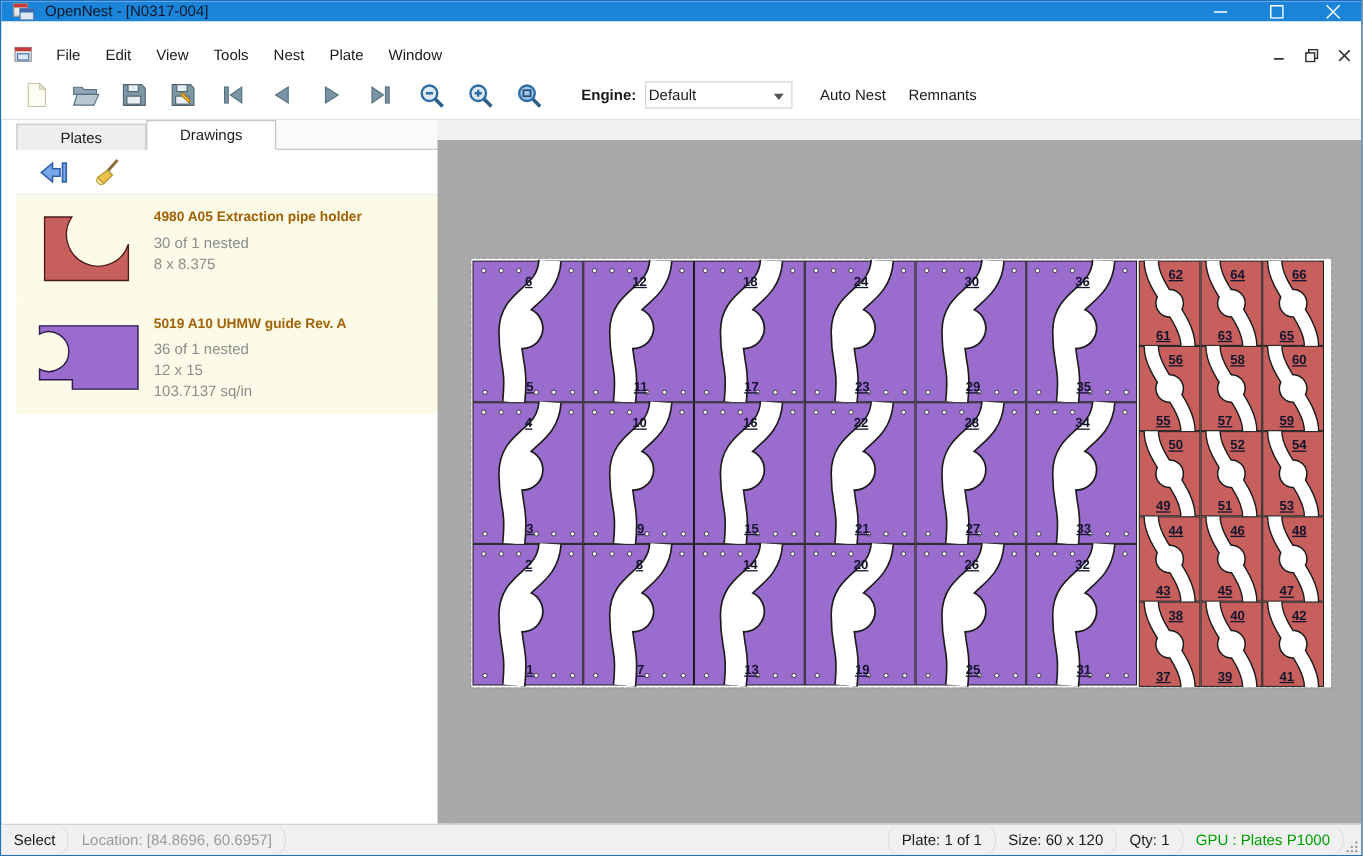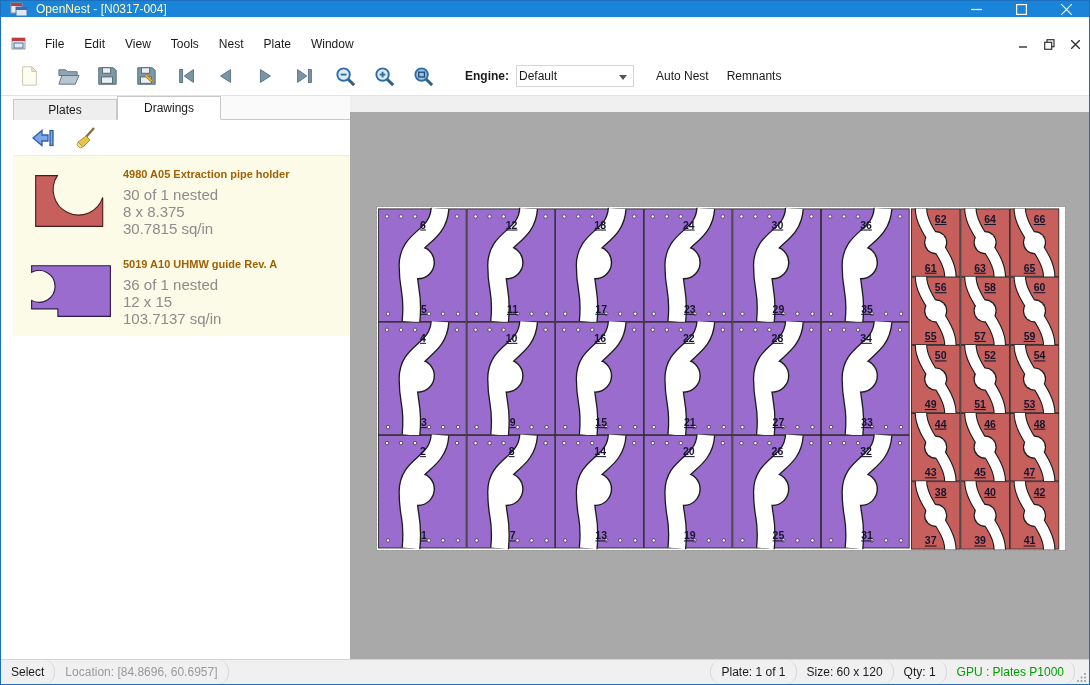--- a/index.html
+++ b/index.html
@@ -2,21 +2,21 @@
 <html><head>
 <meta charset="utf-8">
 <style>
   * { margin:0; padding:0; box-sizing:border-box; }
   html,body { width:1090px; height:685px; }
   body { font-family:"Liberation Sans", sans-serif; font-size:12px; color:#1a1a1a; background:#777; }
 
   .window { position:relative; width:1090px; height:685px; background:#fff; border:1px solid #1b6fbd; overflow:hidden; }
 
   
-  .titlebar { position:absolute; top:0; left:0; right:0; height:16px; background:#1984d8; display:flex; align-items:center; color:#fef9c3; }
+  .titlebar { position:absolute; top:0; left:0; right:0; height:16px; background:#1984d8; display:flex; align-items:center; color:#0f172a; }
   .titlebar .app-icon { margin:0 8px 0 9px; width:18px; height:18px; }
   .titlebar .title { font-size:12px; }
   .titlebar .spacer { flex:1; }
   .cap-btn { width:45px; height:30px; display:flex; align-items:center; justify-content:center; }
   .cap-btn svg { display:block; }
 
   
   .menubar { position:absolute; top:30px; left:0; right:0; height:26px; background:#fff; display:flex; align-items:center; }
   .menubar .mdi-icon { width:16px; height:16px; margin:0 8px 0 10px; }
   .menu-item { padding:6px 10px; cursor:default; }
@@ -38,21 +38,21 @@
   .sidepanel { position:absolute; top:95px; left:12px; width:349px; bottom:25px; background:#fff; border-right:1px solid #c3c3c3; }
   .tabs { display:flex; height:24px; border-bottom:1px solid #c8c8c8; background:#fafafa; }
   .tab { width:104px; display:flex; align-items:center; justify-content:center; background:#eeeeee; border:1px solid #c8c8c8; border-bottom:none; height:21px; margin-top:3px; cursor:default; }
   .tab.active { background:#fff; height:24px; margin-top:0; position:relative; z-index:2; border-bottom:1px solid #fff; }
   .panel-toolbar { height:36px; display:flex; align-items:center; gap:17px; padding-left:17px; border-bottom:1px solid #ededed; }
   .panel-toolbar .tb-btn { width:26px; height:26px; }
   .drawing-item { display:flex; background:#fbfbe7; padding:9px 6px 9px 6px; min-height:85px; cursor:default; }
   .drawing-item .thumb { width:104px; display:flex; align-items:center; justify-content:center; }
   .drawing-item .info { flex:1; padding-top:3px; }
   .drawing-item .title { font-weight:bold; font-size:11px; color:#a16207; margin-bottom:6px; }
-  .drawing-item .meta { color:#8c8c8c; font-size:15px; line-height:17px; }
+  .drawing-item .meta { color:#8c8c8c; font-size:12px; line-height:17px; }
 
   
   .canvas { position:absolute; top:95px; left:349px; right:0; bottom:25px; display:flex; flex-direction:column; }
   .canvas-top { height:16px; background:#f0f0f0; }
   .canvas-main { flex:1; background:#a9a9a9; position:relative; }
   .plate { position:absolute; left:27px; top:95px; width:688px; height:343px; background:#fff; outline:1px dashed #9b9b9b; }
   .plate svg { display:block; }
   .pn { font-family:"Liberation Sans", sans-serif; font-weight:bold; font-size:10.5px; fill:#15152e; text-decoration:underline; }
 
   
@@ -243,21 +243,20 @@
         <div class="drawing-item">
           <div class="thumb">
             <svg width="82" height="58" viewBox="0 0 90 64">
               <path d="M6,4 L30,4 A28,28 0 1 0 80,28 L80,60 L6,60 Z" fill="#c7605d" stroke="#4a1d1d" stroke-width="1.2"></path>
             </svg>
           </div>
           <div class="info">
             <div class="title">4980 A05 Extraction pipe holder</div>
             <div class="meta">30 of 1 nested</div>
             <div class="meta">8 x 8.375</div>
-            <div class="meta">30.7815 sq/in</div>
           </div>
         </div>
         <div class="drawing-item">
           <div class="thumb">
             <svg width="92" height="60" viewBox="0 0 96 64">
               <path d="M6,5 L90,5 L90,59 L34,59 L34,51 L6,51 L6,42 A17,17 0 1 0 6,12 Z" fill="#9a6ccd" stroke="#2d1a4a" stroke-width="1.2"></path>
             </svg>
           </div>
           <div class="info">
             <div class="title">5019 A10 UHMW guide Rev. A</div>

